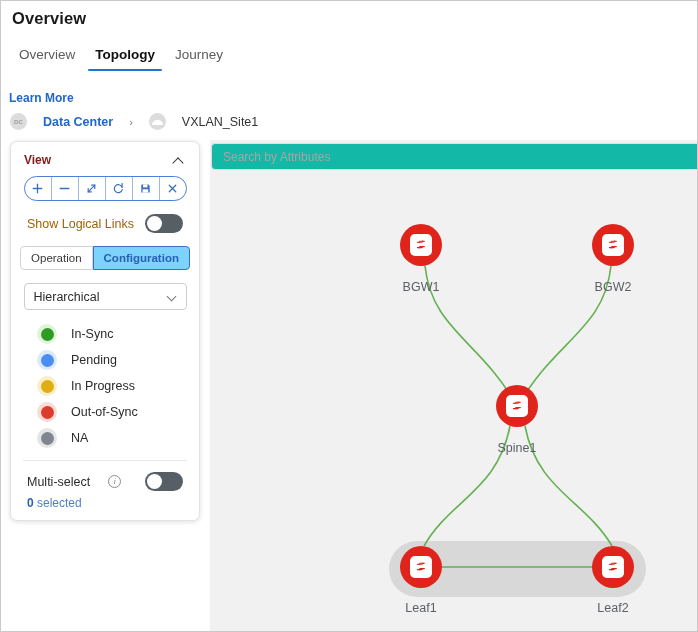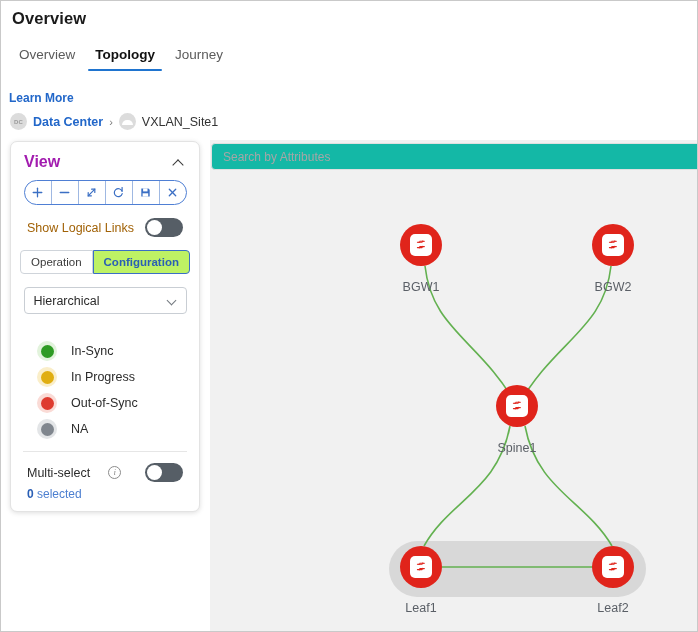--- a/index.html
+++ b/index.html
@@ -41,21 +41,21 @@
   }
   .learn-more {
     position: absolute; left: 8px; top: 90px;
     font-size: 12px; font-weight: bold; color: #2267c9;
     cursor: pointer;
   }
 
   
   .breadcrumb {
     position: absolute; left: 9px; top: 112px;
-    display: flex; align-items: center; gap: 6px;
+    display: flex; align-items: center; gap: 16px;
     font-size: 12.5px;
   }
   .bc-avatar {
     width: 17px; height: 17px; border-radius: 50%;
     background: #dcdcdc; color: #9a9a9a;
     display: flex; align-items: center; justify-content: center;
     font-size: 6px; font-weight: bold; letter-spacing: .2px;
     flex: 0 0 auto;
   }
   .bc-avatar.cloud { position: relative; background: #dcdcdc; }
@@ -75,21 +75,21 @@
     background: #fff;
     border: 1px solid #e3e3e3;
     border-radius: 7px;
     box-shadow: 0 1px 5px rgba(0,0,0,.13);
     padding: 0 0 10px 0;
   }
   .vp-head {
     display: flex; align-items: center; justify-content: space-between;
     padding: 11px 13px 6px 13px;
   }
-  .vp-title { font-size: 16px; font-weight: bold; color: #a21caf; }
+  .vp-title { font-size: 12px; font-weight: bold; color: #7f1d1d; }
   .chev-up {
     width: 13px; height: 8px; position: relative; cursor: pointer;
   }
   .chev-up::before {
     content: ""; position: absolute; left: 1px; top: 3px;
     width: 7px; height: 7px;
     border-left: 1.6px solid #3a3a3a; border-top: 1.6px solid #3a3a3a;
     transform: rotate(45deg);
   }
 
@@ -132,27 +132,27 @@
     border-radius: 0;
   }
   .seg {
     font-size: 11.5px; padding: 5px 10px;
     border: 1px solid #cfd4da; background: #fff; color: #3a3a3a;
     cursor: pointer; white-space: nowrap;
   }
   .seg:first-child { border-radius: 4px 0 0 4px; }
   .seg:last-child { border-radius: 0 4px 4px 0; }
   .seg.active {
-    background: #bef264; border-color: #3b6fc4; color: #2a5fb5;
+    background: #7dd3fc; border-color: #3b6fc4; color: #2a5fb5;
     font-weight: bold; z-index: 2;
   }
 
   
   .select-wrap {
-    margin: 13px auto 13px auto;
+    margin: 13px auto 0 auto;
     width: 163px; height: 27px;
     border: 1px solid #c9ced4; border-radius: 4px;
     display: flex; align-items: center; justify-content: space-between;
     padding: 11px 9px; background: #fff; cursor: pointer;
   }
   .select-val { font-size: 12.5px; color: #2b2b2b; }
   .chev-down { width: 10px; height: 7px; position: relative; }
   .chev-down::before {
     content: ""; position: absolute; left: 1px; top: 0;
     width: 6px; height: 6px;
@@ -461,20 +461,26 @@
     </div>
 
     <div class="legend">
       <div class="lg-row">
         <div class="lg-dot" style="background:#e2f3dc;">
             <i style="background:#2e9b24;"></i>
           </div>
         <div class="lg-lbl">In-Sync</div>
       </div>
       <div class="lg-row">
+        <div class="lg-dot" style="background:#dde9fc;">
+            <i style="background:#4b8ef2;"></i>
+          </div>
+        <div class="lg-lbl">Pending</div>
+      </div>
+      <div class="lg-row">
         <div class="lg-dot" style="background:#faeec9;">
             <i style="background:#e0ae12;"></i>
           </div>
         <div class="lg-lbl">In Progress</div>
       </div>
       <div class="lg-row">
         <div class="lg-dot" style="background:#fadbd6;">
             <i style="background:#de3b2f;"></i>
           </div>
         <div class="lg-lbl">Out-of-Sync</div>

